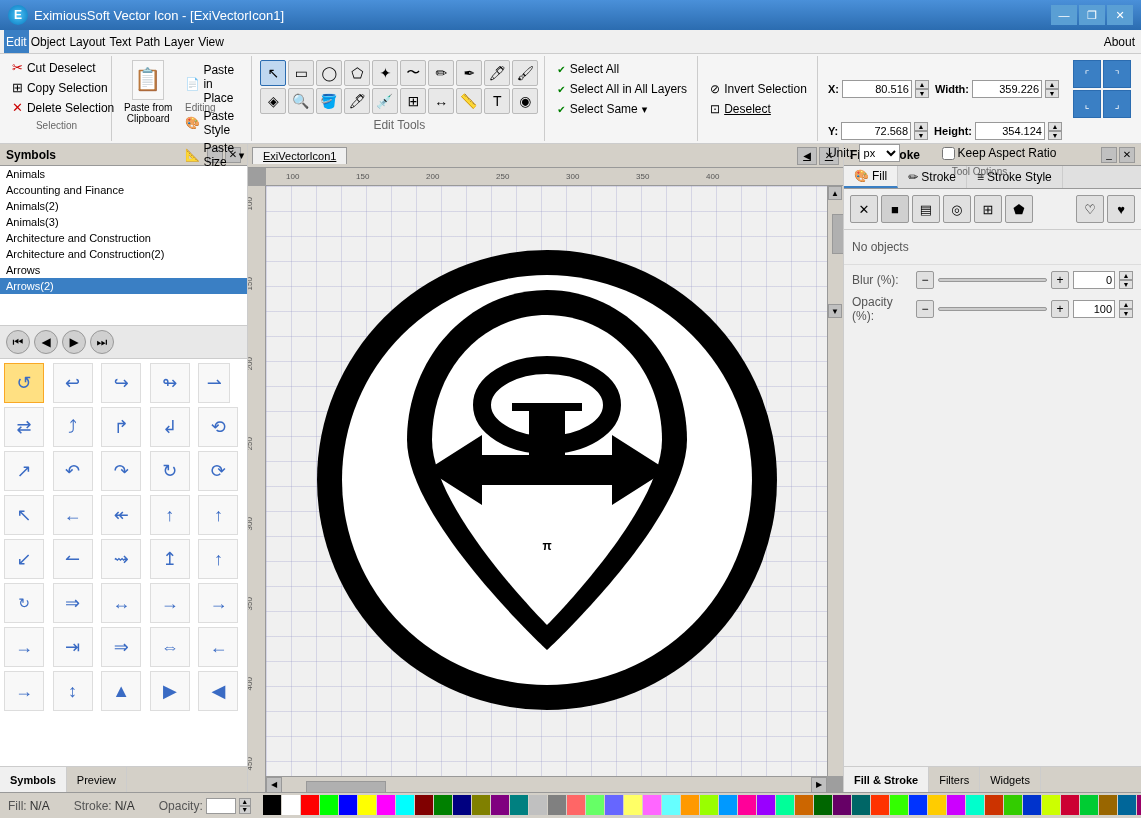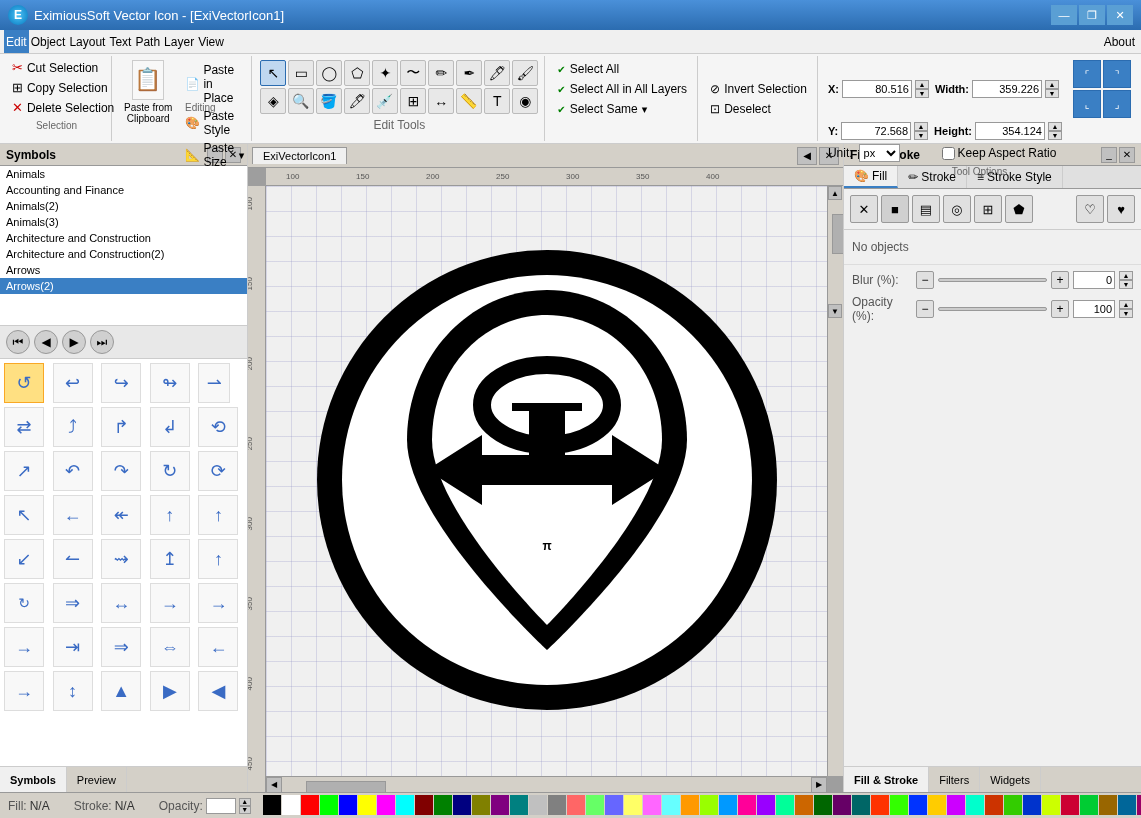--- a/index.html
+++ b/index.html
@@ -273,20 +273,21 @@
       align-items: center;
     }
     .panel-tab.active { background: #f0f0f0; font-weight: bold; }
 
     
     .canvas-area {
       flex: 1;
       display: flex;
       flex-direction: column;
       background: #888;
+      text-decoration: underline;
     }
     .canvas-header {
       background: #d4d0c8;
       border-bottom: 1px solid #999;
       display: flex;
       align-items: center;
       justify-content: space-between;
       height: 24px;
       padding: 0 4px;
     }
@@ -587,21 +588,21 @@
       display: flex;
       align-items: center;
       gap: 3px;
       padding: 1px 3px;
       cursor: pointer;
       font-size: 11px;
       border-radius: 2px;
     }
 
     
-    .underline { }
+    .underline { text-decoration: underline; }
   </style>
 </head>
 <body>
 
 <div class="title-bar">
   <div class="title-bar-left">
     <div class="title-bar-icon">
       <span>E</span>
     </div>
     <span class="title-bar-title">EximiousSoft Vector Icon - [ExiVectorIcon1]</span>
@@ -624,21 +625,21 @@
   <div style="margin-left:auto">
     <div class="menu-item">About</div>
   </div>
 </div>
 
 <div class="toolbar" style="height:90px; position:relative;">
 
   <div style="display:flex; flex-direction:column; padding:2px 6px; border-right:1px solid #ccc; min-width:110px; gap:1px;">
     <div class="toolbar-btn">
       <span style="color:#cc0000; font-size:13px;">✂</span>
-      <span>Cut Selection</span>
+      <span>Cut Deselect</span>
     </div>
     <div class="toolbar-btn">
       <span style="font-size:13px;">⊞</span>
       <span>Copy Selection</span>
     </div>
     <div class="toolbar-btn">
       <span style="color:#cc0000; font-size:13px;">✕</span>
       <span>Delete Selection</span>
     </div>
     <div style="font-size:10px; color:#666; text-align:center; margin-top:2px;">Selection</div>

